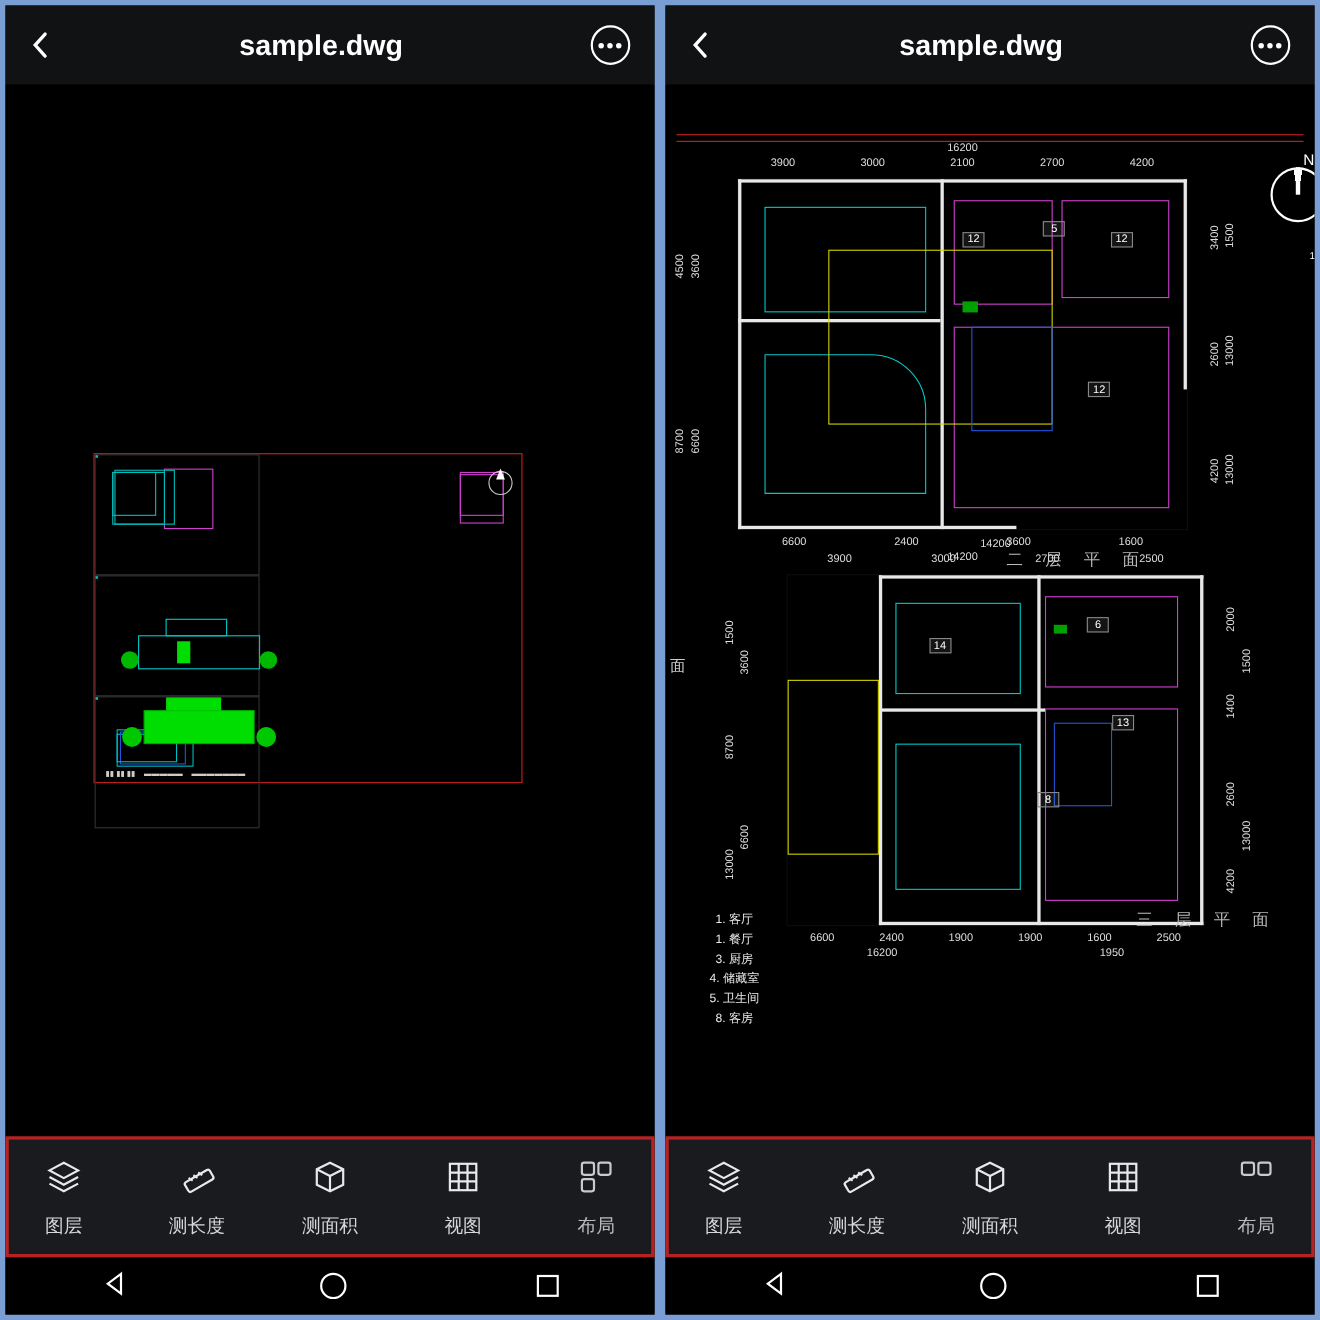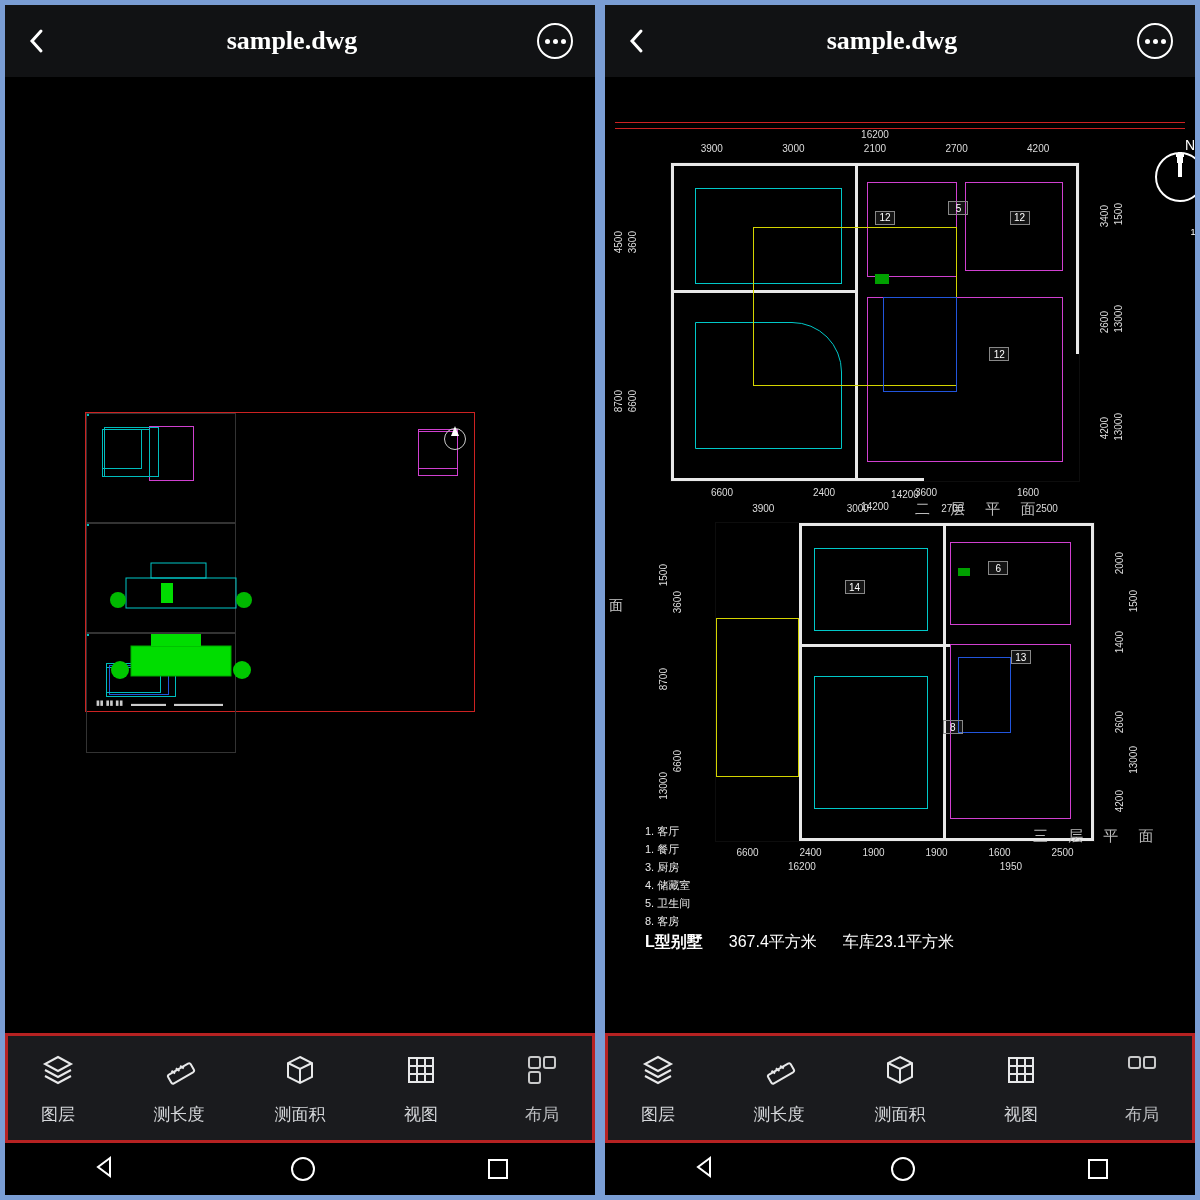--- a/index.html
+++ b/index.html
@@ -20,21 +20,20 @@
     position: relative;
   }
   .header {
     height: 72px;
     background: #111214;
     display: flex;
     align-items: center;
     justify-content: space-between;
     padding: 0 22px;
     color: #fff;
-    font-family: Liberation Serif, serif;
   }
   .back-icon svg, .more-icon svg { display:block; }
   .title {
     font-size: 26px;
     font-weight: 700;
     color: #fff;
   }
   .more-icon {
     width: 36px; height: 36px;
     border: 2.5px solid #fff;
@@ -139,21 +138,21 @@
     position:absolute; color:#bbb; font-size:15px; letter-spacing:8px;
   }
   .plan-title.t1 { left:300px; top:378px;text-align:right; }
   .plan-title.t2 { left:418px; top:705px; }
   .side-char { position:absolute; left:-6px; top:475px; color:#ccc; font-size:14px; }
 
   .legend {
     position:absolute; left:30px; bottom:60px; right:30px;
     color:#fff; font-size:12px;
   }
-  .legend-cols { display:flex; gap:40px; margin-bottom:3px;}
+  .legend-cols { display:flex; gap:40px; margin-bottom:20px;text-align:center;}
   .legend-col { display:flex; flex-direction:column; gap:3px; font-size:11px; color:#eaeaea;}
   .legend-footer { font-size:16px; display:flex; gap:26px; font-weight:500; align-items:baseline;}
   .legend-footer .k { font-weight:700; }
 
   .toolbar {
     height:110px;
     background:#1a1b1e;
     display:flex;
     align-items:center;
     justify-content:space-between;
@@ -461,25 +460,20 @@
         <div class="legend-cols">
           <div class="legend-col">
             <span>1. 客厅</span>
               <span>1. 餐厅</span>
               <span>3. 厨房</span>
               <span>4. 储藏室</span>
               <span>5. 卫生间</span>
               <span>8. 客房</span>
           </div>
         </div>
-        <div class="legend-footer">
-          <span class="k">L型别墅</span>
-          <span>367.4平方米</span>
-          <span>车库23.1平方米</span>
-        </div>
       </div>
     </div>
   </div>
 
   <div class="toolbar highlight">
     <div class="tool">
       <svg viewBox="0 0 34 34">
           <path d="M17 4 L30 11 L17 18 L4 11 Z"></path>
           <path d="M4 17 L17 24 L30 17"></path>
           <path d="M4 23 L17 30 L30 23"></path>

